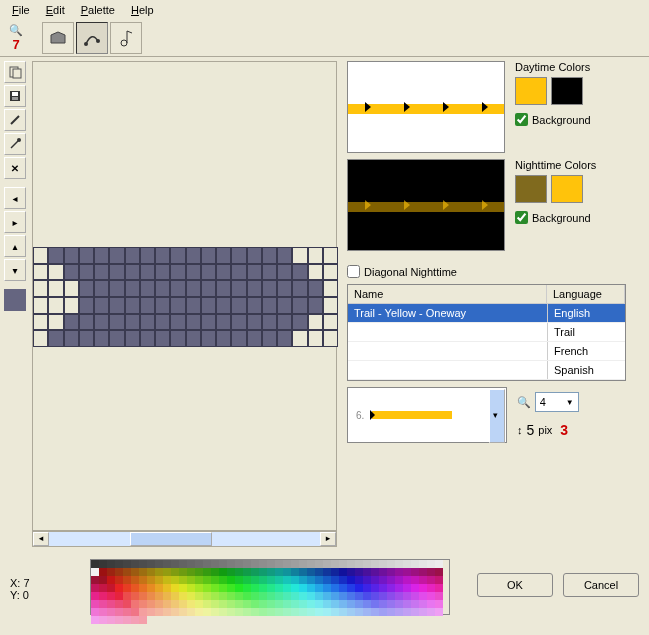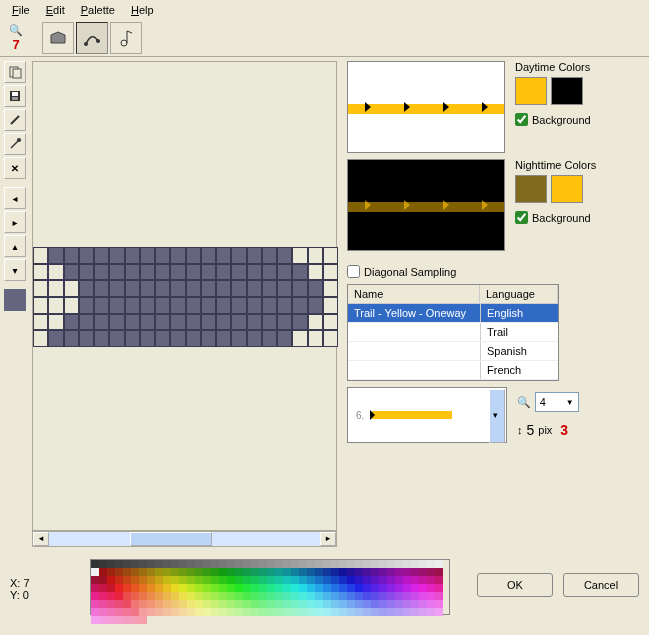--- a/index.html
+++ b/index.html
@@ -68,21 +68,21 @@
 .color-swatches { display: flex; gap: 4px; }
 .cswatch { width: 32px; height: 28px; border: 1px solid #888; }
 .check-row { display: flex; align-items: center; gap: 4px; margin-top: 8px; }
 .check-row input { accent-color: #2a8a2a; }
 
 .param-row { display: flex; justify-content: space-between; align-items: center; }
 .param-label { color: #9a9a9a; }
 .param-val { color: #9a9a9a; font-size: 14px; }
 .red-num { color: #c00; font-weight: bold; font-size: 14px; margin-left: 4px; }
 
-.lang-table { border: 1px solid #888; background: #fff; width: 212px; }
+.lang-table { border: 1px solid #888; background: #fff; width: 279px; }
 .lang-table .hdr { display: flex; background: #ece9d8; border-bottom: 1px solid #ccc; }
 .lang-table .hdr div { padding: 3px 6px; border-right: 1px solid #ccc; }
 .lang-table .hdr div:first-child { flex: 1; }
 .lang-table .hdr div:last-child { width: 78px; }
 .lang-table .row { display: flex; border-bottom: 1px solid #eee; }
 .lang-table .row div:first-child { flex: 1; padding: 3px 6px; }
 .lang-table .row div:last-child { width: 78px; padding: 3px 6px; border-left: 1px solid #ccc; }
 .lang-table .row.sel { background: #316ac5; color: #fff; }
 
 .mini-row { display: flex; gap: 10px; align-items: center; }
@@ -368,46 +368,46 @@
             <input type="checkbox" checked="" style="">
             <span>Background</span>
           </div>
       </div>
     </div>
 
     <div class="param-row">
       <div>
         <div class="check-row">
             <input type="checkbox" style="">
-            <span>Diagonal Sampling</span>
+            <span>Diagonal Nighttime</span>
           </div>
       </div>
     </div>
 
     <div class="lang-table">
       <div class="hdr">
         <div>Name</div>
         <div>Language</div>
       </div>
       <div id="lang-rows">
           <div class="row sel">
             <div>Trail - Yellow - Oneway</div>
             <div>English</div>
           </div>
           <div class="row">
             <div></div>
             <div>Trail</div>
           </div>
           <div class="row">
             <div></div>
-            <div>Spanish</div>
+            <div>French</div>
           </div>
           <div class="row">
             <div></div>
-            <div>French</div>
+            <div>Spanish</div>
           </div>
         </div>
     </div>
 
     <div class="mini-row">
       <div class="mini-preview">
         <span class="num">6.</span>
         <div class="mini-stripe"></div>
         <div class="dropdown-btn"></div>
       </div>

